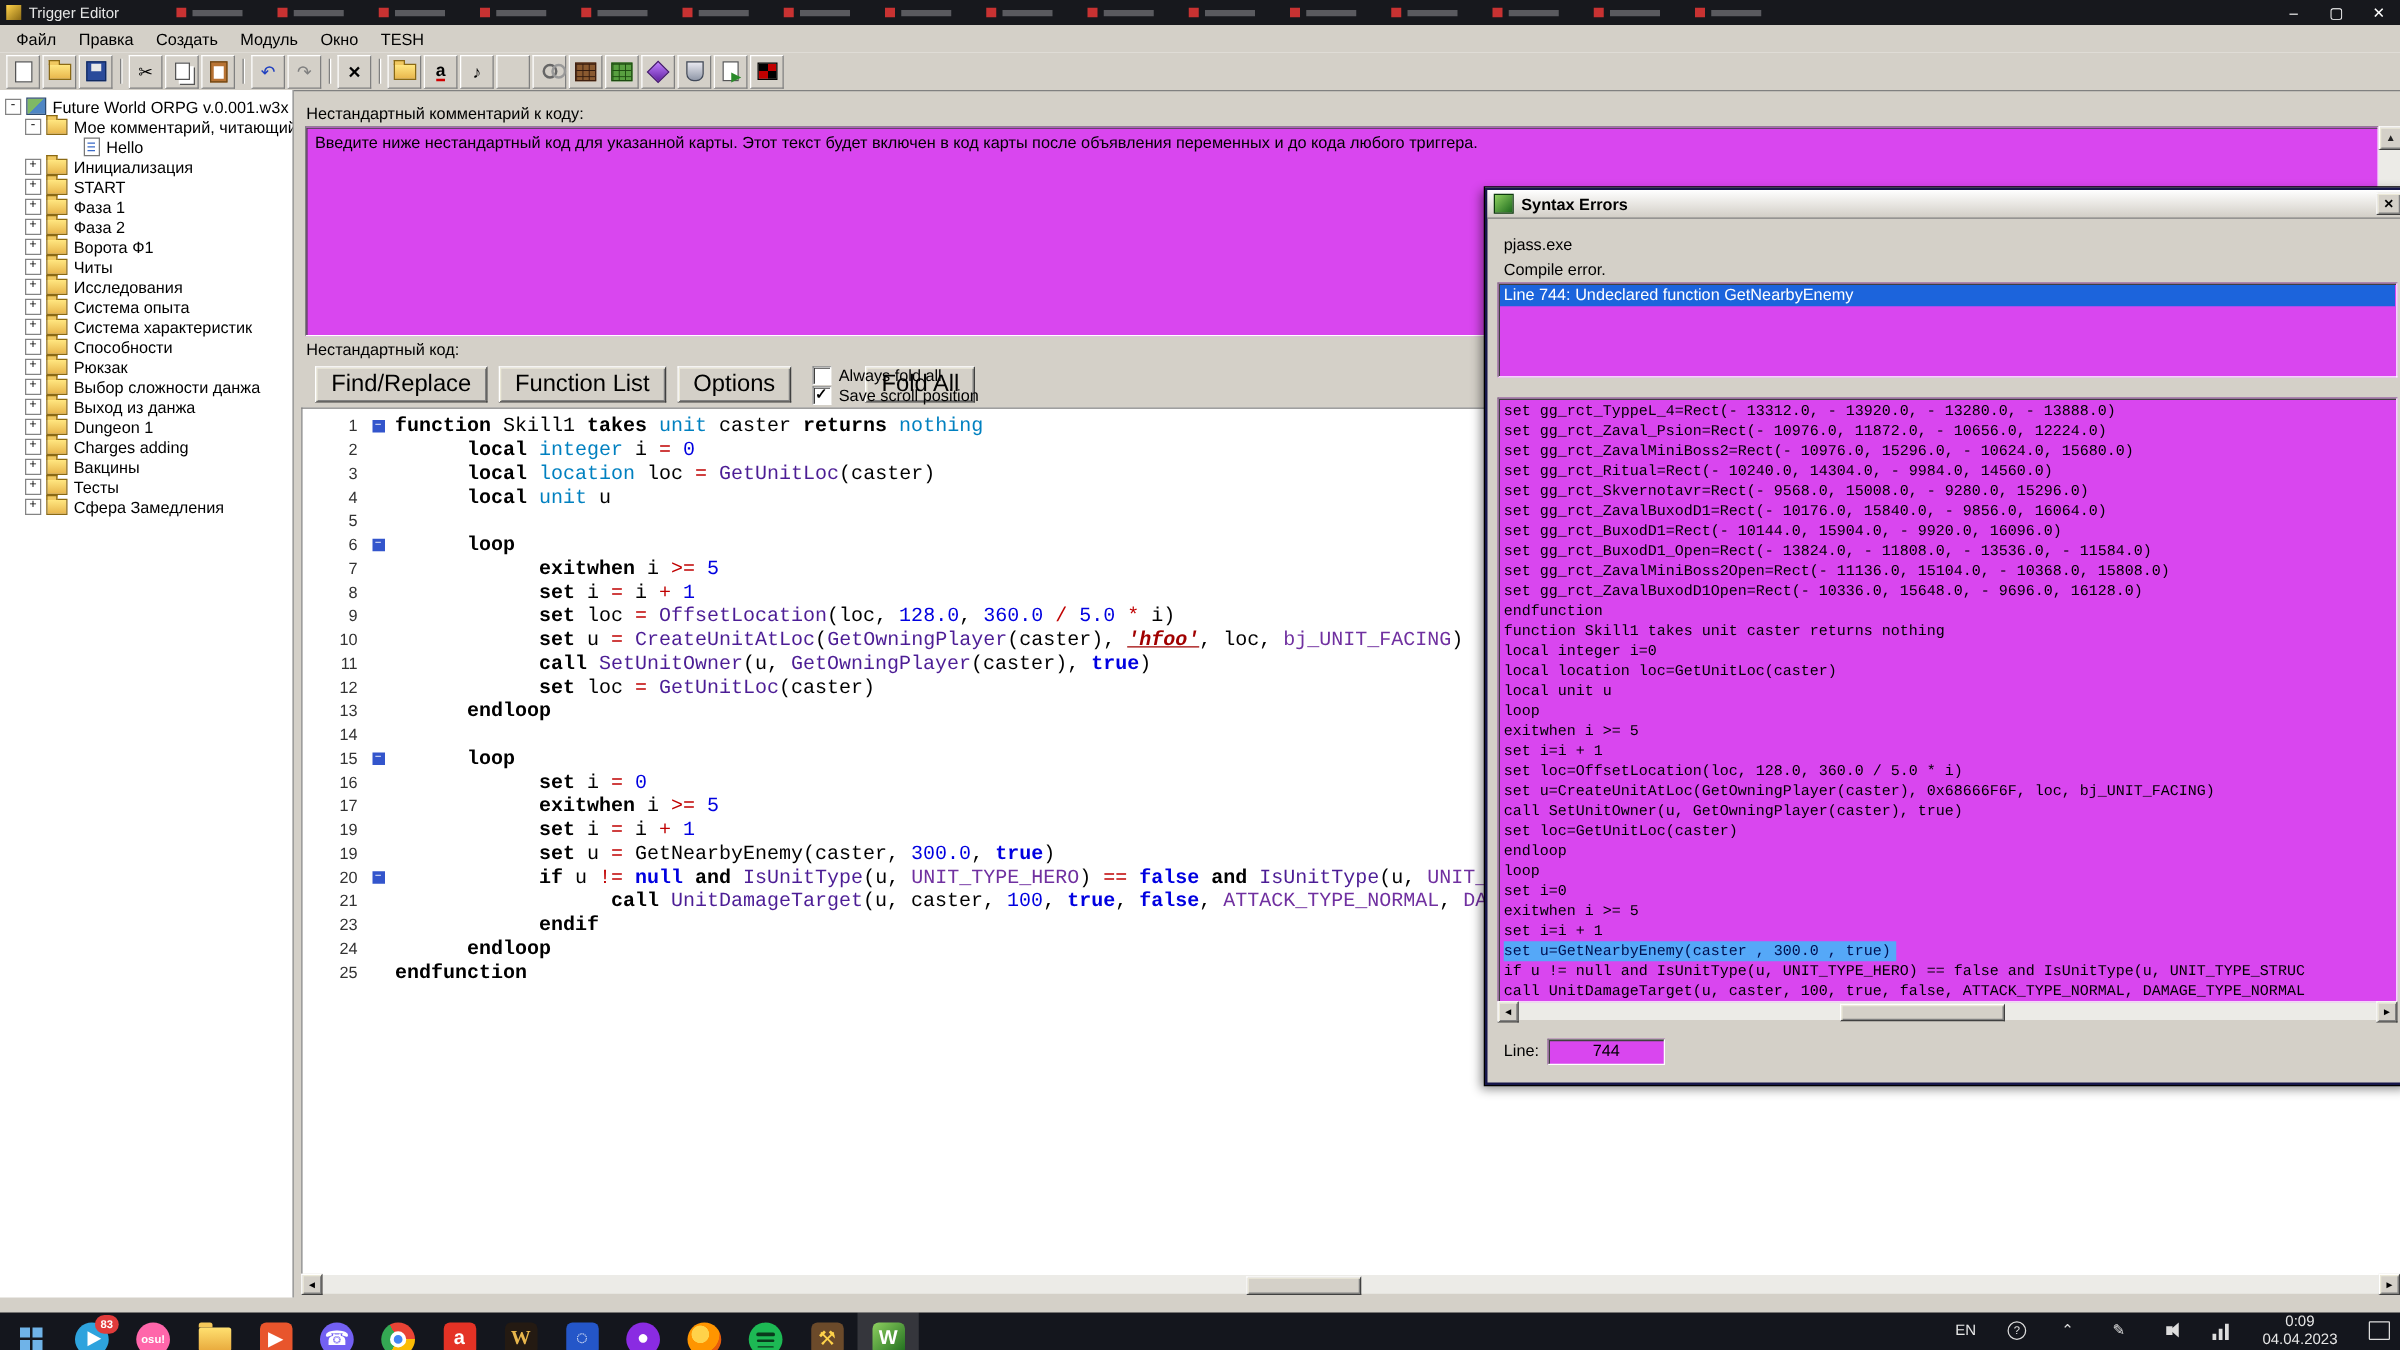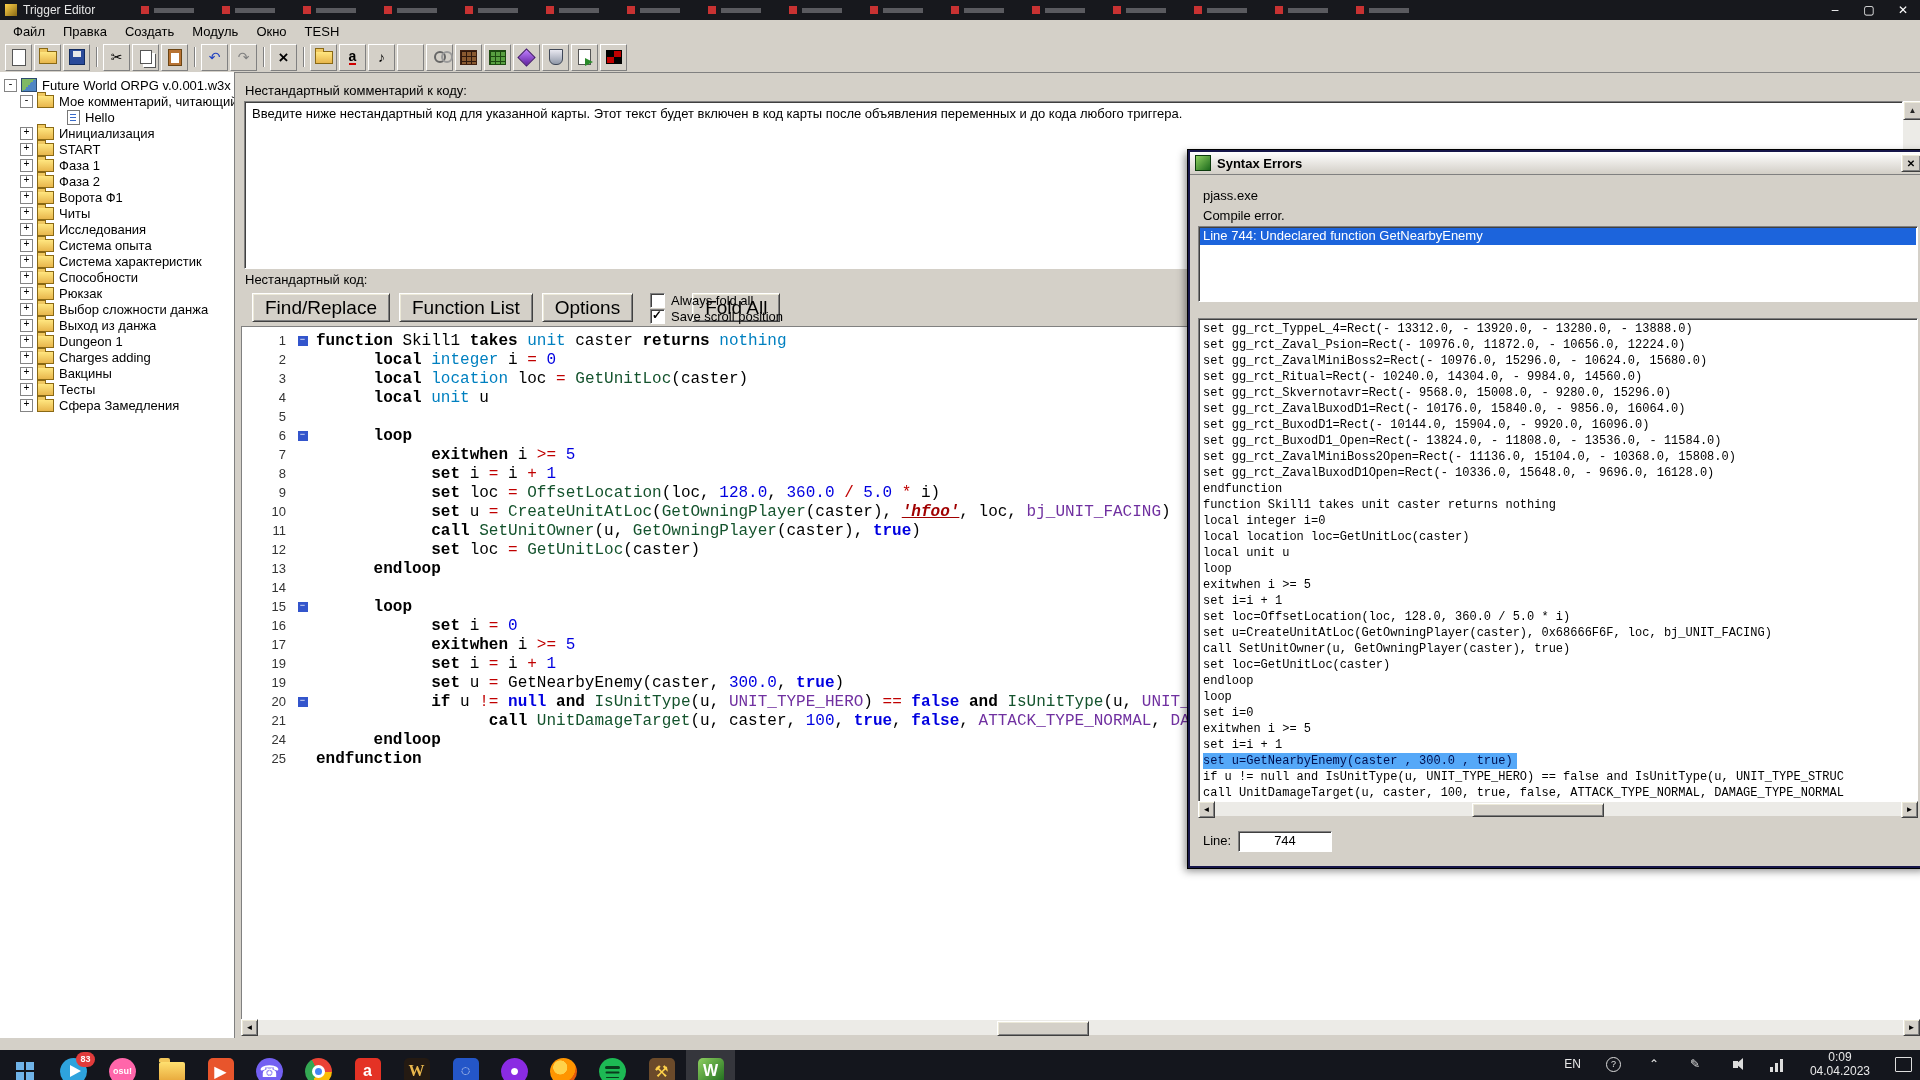--- a/index.html
+++ b/index.html
@@ -1,21 +1,21 @@
 <!DOCTYPE html>
 <html><head>
 <meta charset="utf-8">
 <style>
   html,body{margin:0;padding:0;}
   body{width:1920px;height:1080px;overflow:hidden;position:relative;background:#d4d0c8;
        font-family:"Liberation Sans",sans-serif;color:#000;}
   
   .raised{background:#d4d0c8;border:1px solid;border-color:#ffffff #404040 #404040 #ffffff;
           box-shadow:inset 1px 1px 0 #ece9d8, inset -1px -1px 0 #808080;}
-  .sunken{background:#ffffff;border:1px solid;border-color:#808080 #ffffff #ffffff #808080;
+  .sunken{background:#d946ef;border:1px solid;border-color:#808080 #ffffff #ffffff #808080;
           box-shadow:inset 1px 1px 0 #404040;}
   
   .titlebar{position:absolute;top:0;left:0;right:0;height:20px;background:#17181d;display:flex;
             align-items:center;color:#e6e6e6;font-size:12px;z-index:5;}
   .tb-appicon{width:12px;height:12px;margin:0 6px 0 5px;background:linear-gradient(135deg,#ffd24a,#8a6914);flex:none;}
   .tb-title{white-space:nowrap;}
   .tabsrow{flex:1;display:flex;gap:28px;margin-left:46px;overflow:hidden;align-items:center;}
   .bm{display:flex;align-items:center;gap:5px;flex:none;}
   .bm .dot{width:8px;height:8px;background:#c83232;}
   .bm .bar{width:40px;height:5px;background:#5a5a5f;}
@@ -84,21 +84,21 @@
   .editor{position:absolute;left:241px;top:326px;right:0;bottom:60px;background:#fff;overflow:hidden;
           border-top:1px solid #808080;border-left:1px solid #808080;padding-top:4px;}
   .cl{display:flex;height:19px;align-items:center;white-space:pre;font-family:"Liberation Mono","DejaVu Sans Mono",monospace;font-size:16px;}
   .gut{width:44px;text-align:right;padding-right:8px;font-size:13px;color:#333;flex:none;font-family:"Liberation Sans",sans-serif;}
   .foldcol{width:17px;flex:none;display:flex;align-items:center;justify-content:center;}
   .fold{width:10px;height:10px;background:#3355cc;color:#fff;font-size:9px;line-height:9px;text-align:center;}
   .codetext{padding-left:5px;}
   .tk-k{font-weight:bold;color:#000;}
   .tk-p{color:#000;}
   .tk-t{color:#0080c0;}
-  .tk-f{color:#14532d;text-align:center;}
+  .tk-f{color:#4c1d95;text-align:center;}
   .tk-c{color:#7030a0;}
   .tk-n{color:#0000e0;}
   .tk-o{color:#c00000;}
   .tk-b{color:#0000e0;font-weight:bold;}
   .tk-r{color:#a00000;font-weight:bold;font-style:italic;text-decoration:underline;}
   .hscroll{position:absolute;left:241px;right:0;bottom:45px;height:15px;background:#ecebe7;display:flex;align-items:center;}
   .hthumb{position:absolute;left:45%;width:90px;height:13px;top:1px;}
   .harrow{width:15px;height:15px;display:flex;align-items:center;justify-content:center;font-size:8px;flex:none;}
   .hfill{flex:1;}
   
@@ -453,20 +453,21 @@
     <div class="cl"><span class="gut">12</span><span class="foldcol"></span><span class="codetext"><span class="tk-p">            </span><span class="tk-k">set</span><span class="tk-p"> loc </span><span class="tk-o">=</span><span class="tk-p"> </span><span class="tk-f">GetUnitLoc</span><span class="tk-p">(caster)</span></span></div>
     <div class="cl"><span class="gut">13</span><span class="foldcol"></span><span class="codetext"><span class="tk-p">      </span><span class="tk-k">endloop</span></span></div>
     <div class="cl"><span class="gut">14</span><span class="foldcol"></span><span class="codetext"></span></div>
     <div class="cl"><span class="gut">15</span><span class="foldcol"><span class="fold">−</span></span><span class="codetext"><span class="tk-p">      </span><span class="tk-k">loop</span></span></div>
     <div class="cl"><span class="gut">16</span><span class="foldcol"></span><span class="codetext"><span class="tk-p">            </span><span class="tk-k">set</span><span class="tk-p"> i </span><span class="tk-o">=</span><span class="tk-p"> </span><span class="tk-n">0</span></span></div>
     <div class="cl"><span class="gut">17</span><span class="foldcol"></span><span class="codetext"><span class="tk-p">            </span><span class="tk-k">exitwhen</span><span class="tk-p"> i </span><span class="tk-o">&gt;=</span><span class="tk-p"> </span><span class="tk-n">5</span></span></div>
     <div class="cl"><span class="gut">19</span><span class="foldcol"></span><span class="codetext"><span class="tk-p">            </span><span class="tk-k">set</span><span class="tk-p"> i </span><span class="tk-o">=</span><span class="tk-p"> i </span><span class="tk-o">+</span><span class="tk-p"> </span><span class="tk-n">1</span></span></div>
     <div class="cl"><span class="gut">19</span><span class="foldcol"></span><span class="codetext"><span class="tk-p">            </span><span class="tk-k">set</span><span class="tk-p"> u </span><span class="tk-o">=</span><span class="tk-p"> GetNearbyEnemy(caster, </span><span class="tk-n">300.0</span><span class="tk-p">, </span><span class="tk-b">true</span><span class="tk-p">)</span></span></div>
     <div class="cl"><span class="gut">20</span><span class="foldcol"><span class="fold">−</span></span><span class="codetext"><span class="tk-p">            </span><span class="tk-k">if</span><span class="tk-p"> u </span><span class="tk-o">!=</span><span class="tk-p"> </span><span class="tk-b">null</span><span class="tk-p"> </span><span class="tk-k">and</span><span class="tk-p"> </span><span class="tk-f">IsUnitType</span><span class="tk-p">(u, </span><span class="tk-c">UNIT_TYPE_HERO</span><span class="tk-p">) </span><span class="tk-o">==</span><span class="tk-p"> </span><span class="tk-b">false</span><span class="tk-p"> </span><span class="tk-k">and</span><span class="tk-p"> </span><span class="tk-f">IsUnitType</span><span class="tk-p">(u, </span><span class="tk-c">UNIT_TYPE_STRUCTURE</span><span class="tk-p">)</span></span></div>
     <div class="cl"><span class="gut">21</span><span class="foldcol"></span><span class="codetext"><span class="tk-p">                  </span><span class="tk-k">call</span><span class="tk-p"> </span><span class="tk-f">UnitDamageTarget</span><span class="tk-p">(u, caster, </span><span class="tk-n">100</span><span class="tk-p">, </span><span class="tk-b">true</span><span class="tk-p">, </span><span class="tk-b">false</span><span class="tk-p">, </span><span class="tk-c">ATTACK_TYPE_NORMAL</span><span class="tk-p">, </span><span class="tk-c">DAMAGE_TYPE_NORMAL</span><span class="tk-p">)</span></span></div>
+    <div class="cl"><span class="gut">23</span><span class="foldcol"></span><span class="codetext"><span class="tk-p">            </span><span class="tk-k">endif</span></span></div>
     <div class="cl"><span class="gut">24</span><span class="foldcol"></span><span class="codetext"><span class="tk-p">      </span><span class="tk-k">endloop</span></span></div>
     <div class="cl"><span class="gut">25</span><span class="foldcol"></span><span class="codetext"><span class="tk-k">endfunction</span></span></div>
   </div>
 <div class="hscroll">
   <span class="harrow raised">◄</span>
   <span class="hfill"></span>
   <span class="harrow raised">►</span>
   <span class="hthumb raised"></span>
 </div>
 

